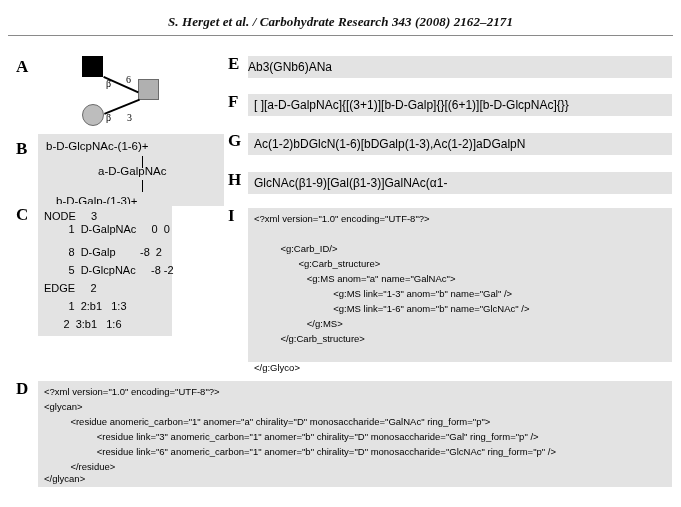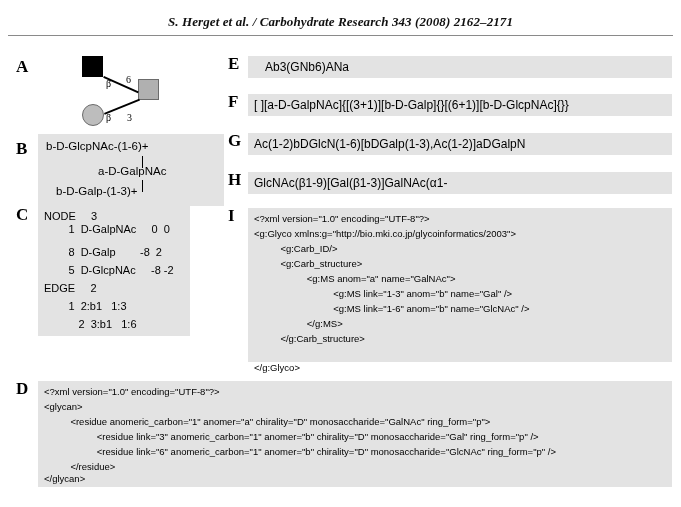--- a/index.html
+++ b/index.html
@@ -113,71 +113,70 @@
     <div class="glab" style="left:106px; top:112px;">β</div>
     <div class="glab" style="left:127px; top:112px;">3</div>
   </div>
 
   <div class="panel-letter" style="left:16px; top:139px;">B</div>
   <div class="gbox" style="left:38px; top:134px; width:186px; height:72px;">
     <div class="boxline" style="left:8px; top:6px;">b-D-GlcpNAc-(1-6)+</div>
     <div class="vbar" style="left:104px; top:22px; height:12px;"></div>
     <div class="boxline" style="left:60px; top:31px;">a-D-GalpNAc</div>
     <div class="vbar" style="left:104px; top:46px; height:12px;"></div>
-    <div class="boxline" style="left:18px; top:51px;">b-D-Galp-(1-3)+</div>
+    <div class="boxline" style="left:18px; top:61px;">b-D-Galp-(1-3)+</div>
   </div>
 
   <div class="panel-letter" style="left:16px; top:205px;">C</div>
-  <div class="gbox" style="left:38px; top:204px; width:152px; height:132px;">
+  <div class="gbox" style="left:38px; top:204px; width:134px; height:132px;">
     <div class="boxline" style="left:6px; top:6px; font-size:11px;">NODE     3</div>
     <div class="boxline" style="left:6px; top:19px; font-size:11px;">        1  D-GalpNAc     0  0</div>
     <div class="boxline" style="left:6px; top:42px; font-size:11px;">        8  D-Galp        -8  2</div>
     <div class="boxline" style="left:6px; top:60px; font-size:11px;">        5  D-GlcpNAc     -8 -2</div>
     <div class="boxline" style="left:6px; top:78px; font-size:11px;">EDGE     2</div>
     <div class="boxline" style="left:6px; top:96px; font-size:11px;">        1  2:b1   1:3</div>
-    <div class="boxline" style="left:16px; top:114px; font-size:11px;">        2  3:b1   1:6</div>
+    <div class="boxline" style="left:1px; top:114px; font-size:11px;">        2  3:b1   1:6</div>
   </div>
 
   <div class="panel-letter" style="left:16px; top:379px;">D</div>
   <div class="gbox" style="left:38px; top:381px; width:634px; height:106px;">
     <div class="boxline" style="left:6px; top:5px; font-size:9.5px;">&lt;?xml version="1.0" encoding="UTF-8"?&gt;</div>
     <div class="boxline" style="left:6px; top:20px; font-size:9.5px;">&lt;glycan&gt;</div>
     <div class="boxline" style="left:6px; top:35px; font-size:9.5px;">          &lt;residue anomeric_carbon="1" anomer="a" chirality="D" monosaccharide="GalNAc" ring_form="p"&gt;</div>
     <div class="boxline" style="left:6px; top:50px; font-size:9.5px;">                    &lt;residue link="3" anomeric_carbon="1" anomer="b" chirality="D" monosaccharide="Gal" ring_form="p" /&gt;</div>
     <div class="boxline" style="left:6px; top:65px; font-size:9.5px;">                    &lt;residue link="6" anomeric_carbon="1" anomer="b" chirality="D" monosaccharide="GlcNAc" ring_form="p" /&gt;</div>
     <div class="boxline" style="left:6px; top:80px; font-size:9.5px;">          &lt;/residue&gt;</div>
     <div class="boxline" style="left:6px; top:92px; font-size:9.5px;">&lt;/glycan&gt;</div>
   </div>
 
   <div class="panel-letter" style="left:228px; top:54px;">E</div>
   <div class="gbox" style="left:248px; top:56px; width:424px; height:22px;">
-    <div class="boxline" style="left:17px; top:4px; font-size:12px;">Ab3(GNb6)ANa</div>
+    <div class="boxline" style="left:0; top:4px; font-size:12px;">Ab3(GNb6)ANa</div>
   </div>
 
   <div class="panel-letter" style="left:228px; top:92px;">F</div>
   <div class="gbox" style="left:248px; top:94px; width:424px; height:22px;">
     <div class="boxline" style="left:6px; top:4px; font-size:12px;">[ ][a-D-GalpNAc]{[(3+1)][b-D-Galp]{}[(6+1)][b-D-GlcpNAc]{}}</div>
   </div>
 
   <div class="panel-letter" style="left:228px; top:131px;">G</div>
   <div class="gbox" style="left:248px; top:133px; width:424px; height:22px;">
     <div class="boxline" style="left:6px; top:4px; font-size:12px;">Ac(1-2)bDGlcN(1-6)[bDGalp(1-3),Ac(1-2)]aDGalpN</div>
   </div>
 
   <div class="panel-letter" style="left:228px; top:170px;">H</div>
   <div class="gbox" style="left:248px; top:172px; width:424px; height:22px;">
     <div class="boxline" style="left:6px; top:4px; font-size:12px;">GlcNAc(β1-9)[Gal(β1-3)]GalNAc(α1-</div>
   </div>
 
   <div class="panel-letter" style="left:228px; top:206px;">I</div>
   <div class="gbox" style="left:248px; top:208px; width:424px; height:154px;">
     <div class="boxline" style="left:6px; top:5px; font-size:9.5px;">&lt;?xml version="1.0" encoding="UTF-8"?&gt;</div>
-    <div class="boxline" style="left:6px; top:20px; font-size:9.5px;">&lt;g:Glyco xmlns:g="http://bio.mki.co.jp/glycoinformatics/2003"&gt;</div>
     <div class="boxline" style="left:6px; top:35px; font-size:9.5px;">          &lt;g:Carb_ID/&gt;</div>
-    <div class="boxline" style="left:6px; top:50px; font-size:9.5px;">          &lt;g:Carb_structure&gt;</div>
+    <div class="boxline" style="left:24px; top:50px; font-size:9.5px;">          &lt;g:Carb_structure&gt;</div>
     <div class="boxline" style="left:6px; top:65px; font-size:9.5px;">                    &lt;g:MS anom="a" name="GalNAc"&gt;</div>
     <div class="boxline" style="left:6px; top:80px; font-size:9.5px;">                              &lt;g:MS link="1-3" anom="b" name="Gal" /&gt;</div>
     <div class="boxline" style="left:6px; top:95px; font-size:9.5px;">                              &lt;g:MS link="1-6" anom="b" name="GlcNAc" /&gt;</div>
     <div class="boxline" style="left:6px; top:110px; font-size:9.5px;">                    &lt;/g:MS&gt;</div>
     <div class="boxline" style="left:6px; top:125px; font-size:9.5px;">          &lt;/g:Carb_structure&gt;</div>
     <div class="boxline" style="left:6px; top:138px; font-size:9.5px;margin-top:16px;">&lt;/g:Glyco&gt;</div>
   </div>
 
 </div>
 

